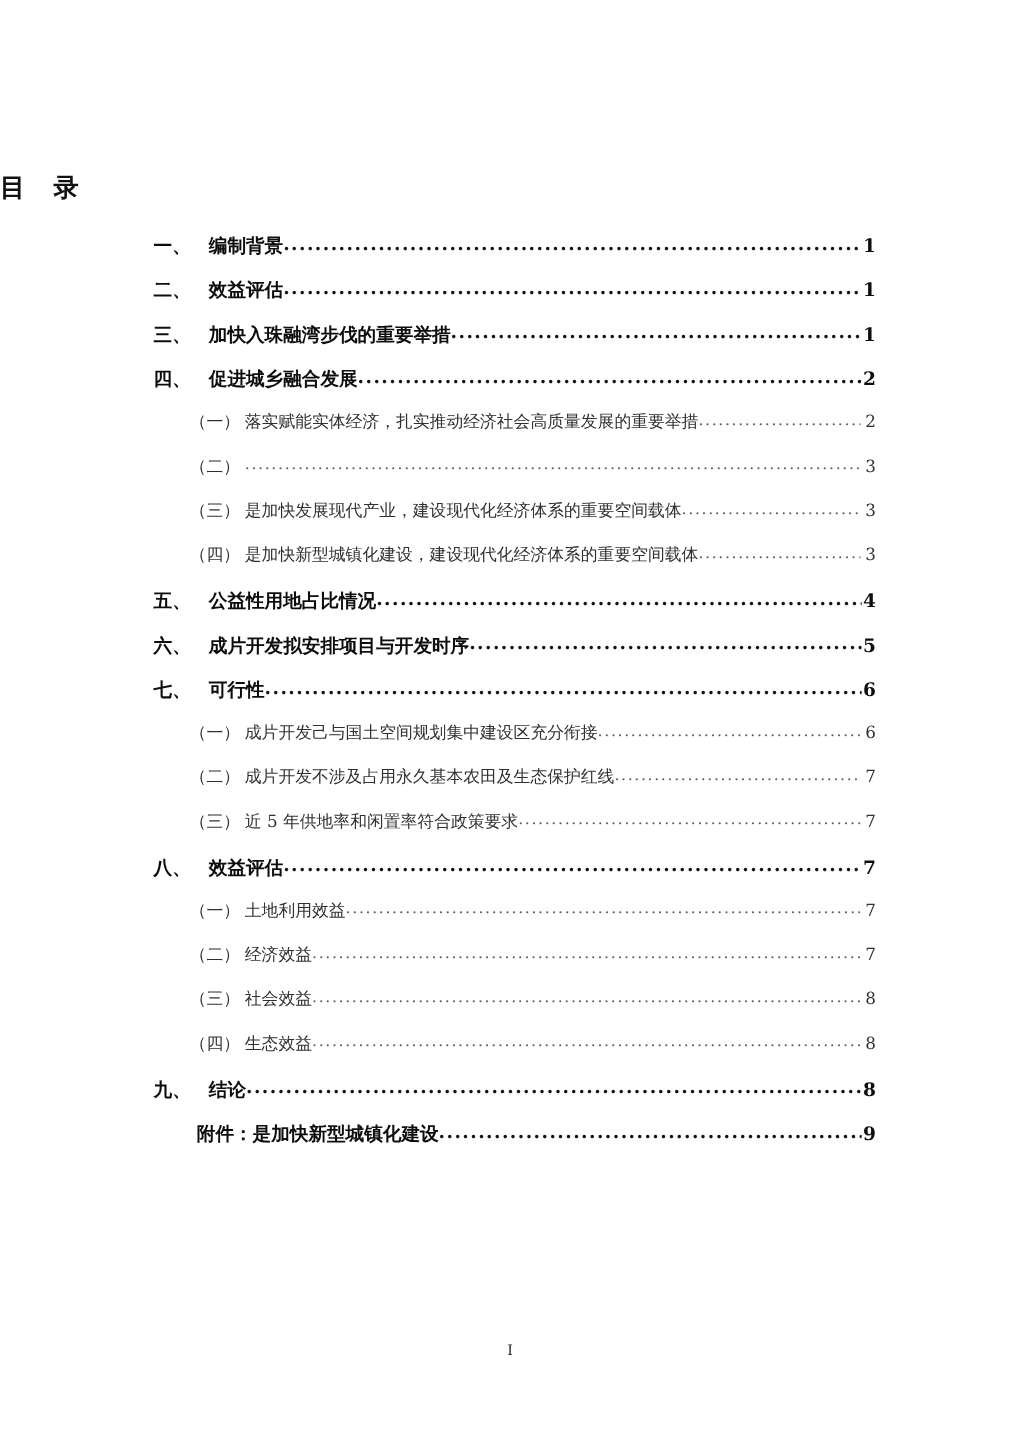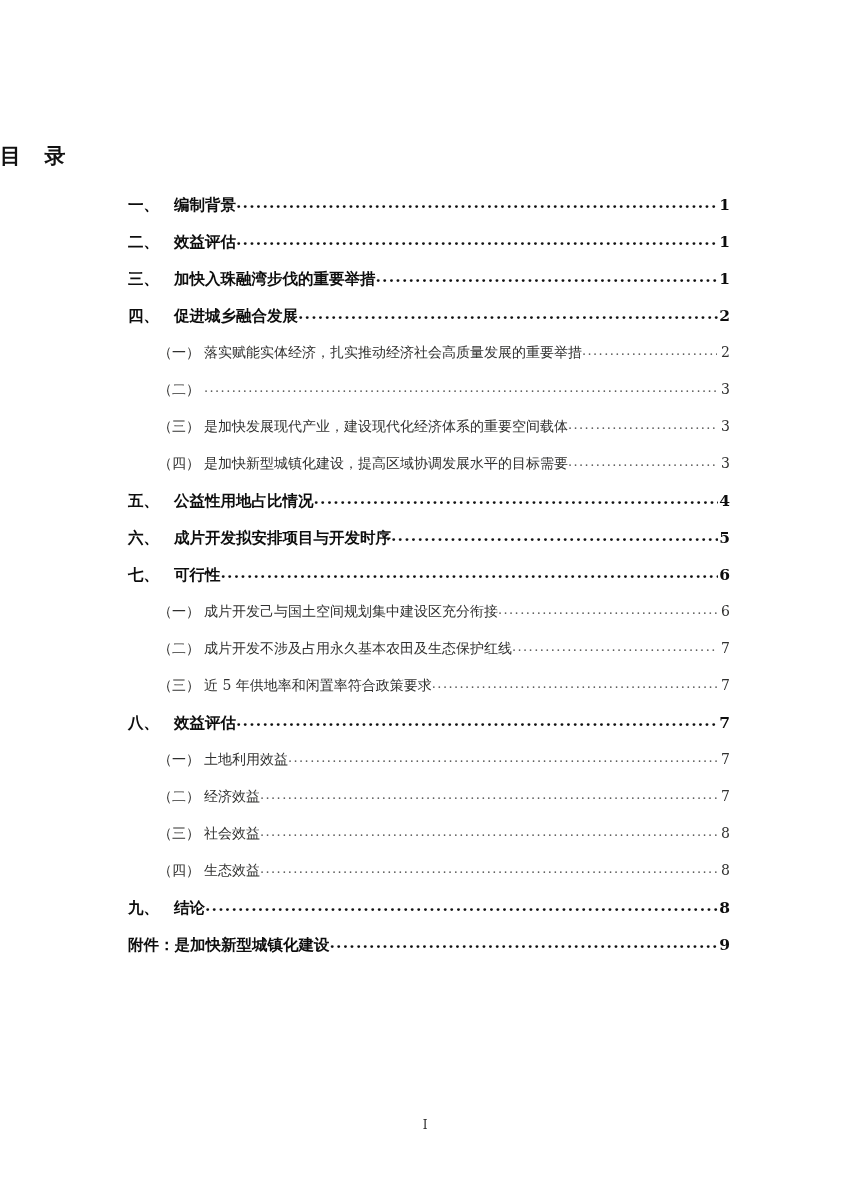--- a/index.html
+++ b/index.html
@@ -104,20 +104,21 @@
     flex: 0 0 auto;
     font-weight: normal;
     font-size: 14px;
     text-align: right;
     min-width: 11px;
   }
   
   .appendix .num {
     min-width: 0;
     padding-right: 0;
+    margin-left: 36px;
   }
   .footer-pageno {
     position: absolute;
     top: 1118px;
     left: 0;
     width: 850px;
     text-align: center;
     font-family: "DejaVu Serif", "Liberation Serif", serif;
     font-size: 12px;
     color: #2a2a2a;
@@ -167,21 +168,21 @@
         <span class="pageno">3</span>
       </div>
       <div class="toc-row lvl2">
         <span class="num">（三）</span>
         <span class="title">是加快发展现代产业，建设现代化经济体系的重要空间载体</span>
         <span class="leader">...............................................................................................................................................................</span>
         <span class="pageno">3</span>
       </div>
       <div class="toc-row lvl2">
         <span class="num">（四）</span>
-        <span class="title">是加快新型城镇化建设，提高区域协调发展水平的目标需要</span>
+        <span class="title">是加快新型城镇化建设，建设现代化经济体系的重要空间载体</span>
         <span class="leader">...............................................................................................................................................................</span>
         <span class="pageno">3</span>
       </div>
       <div class="toc-row lvl1">
         <span class="num">五、</span>
         <span class="title">公益性用地占比情况</span>
         <span class="leader">...............................................................................................................................................................</span>
         <span class="pageno">4</span>
       </div>
       <div class="toc-row lvl1">

